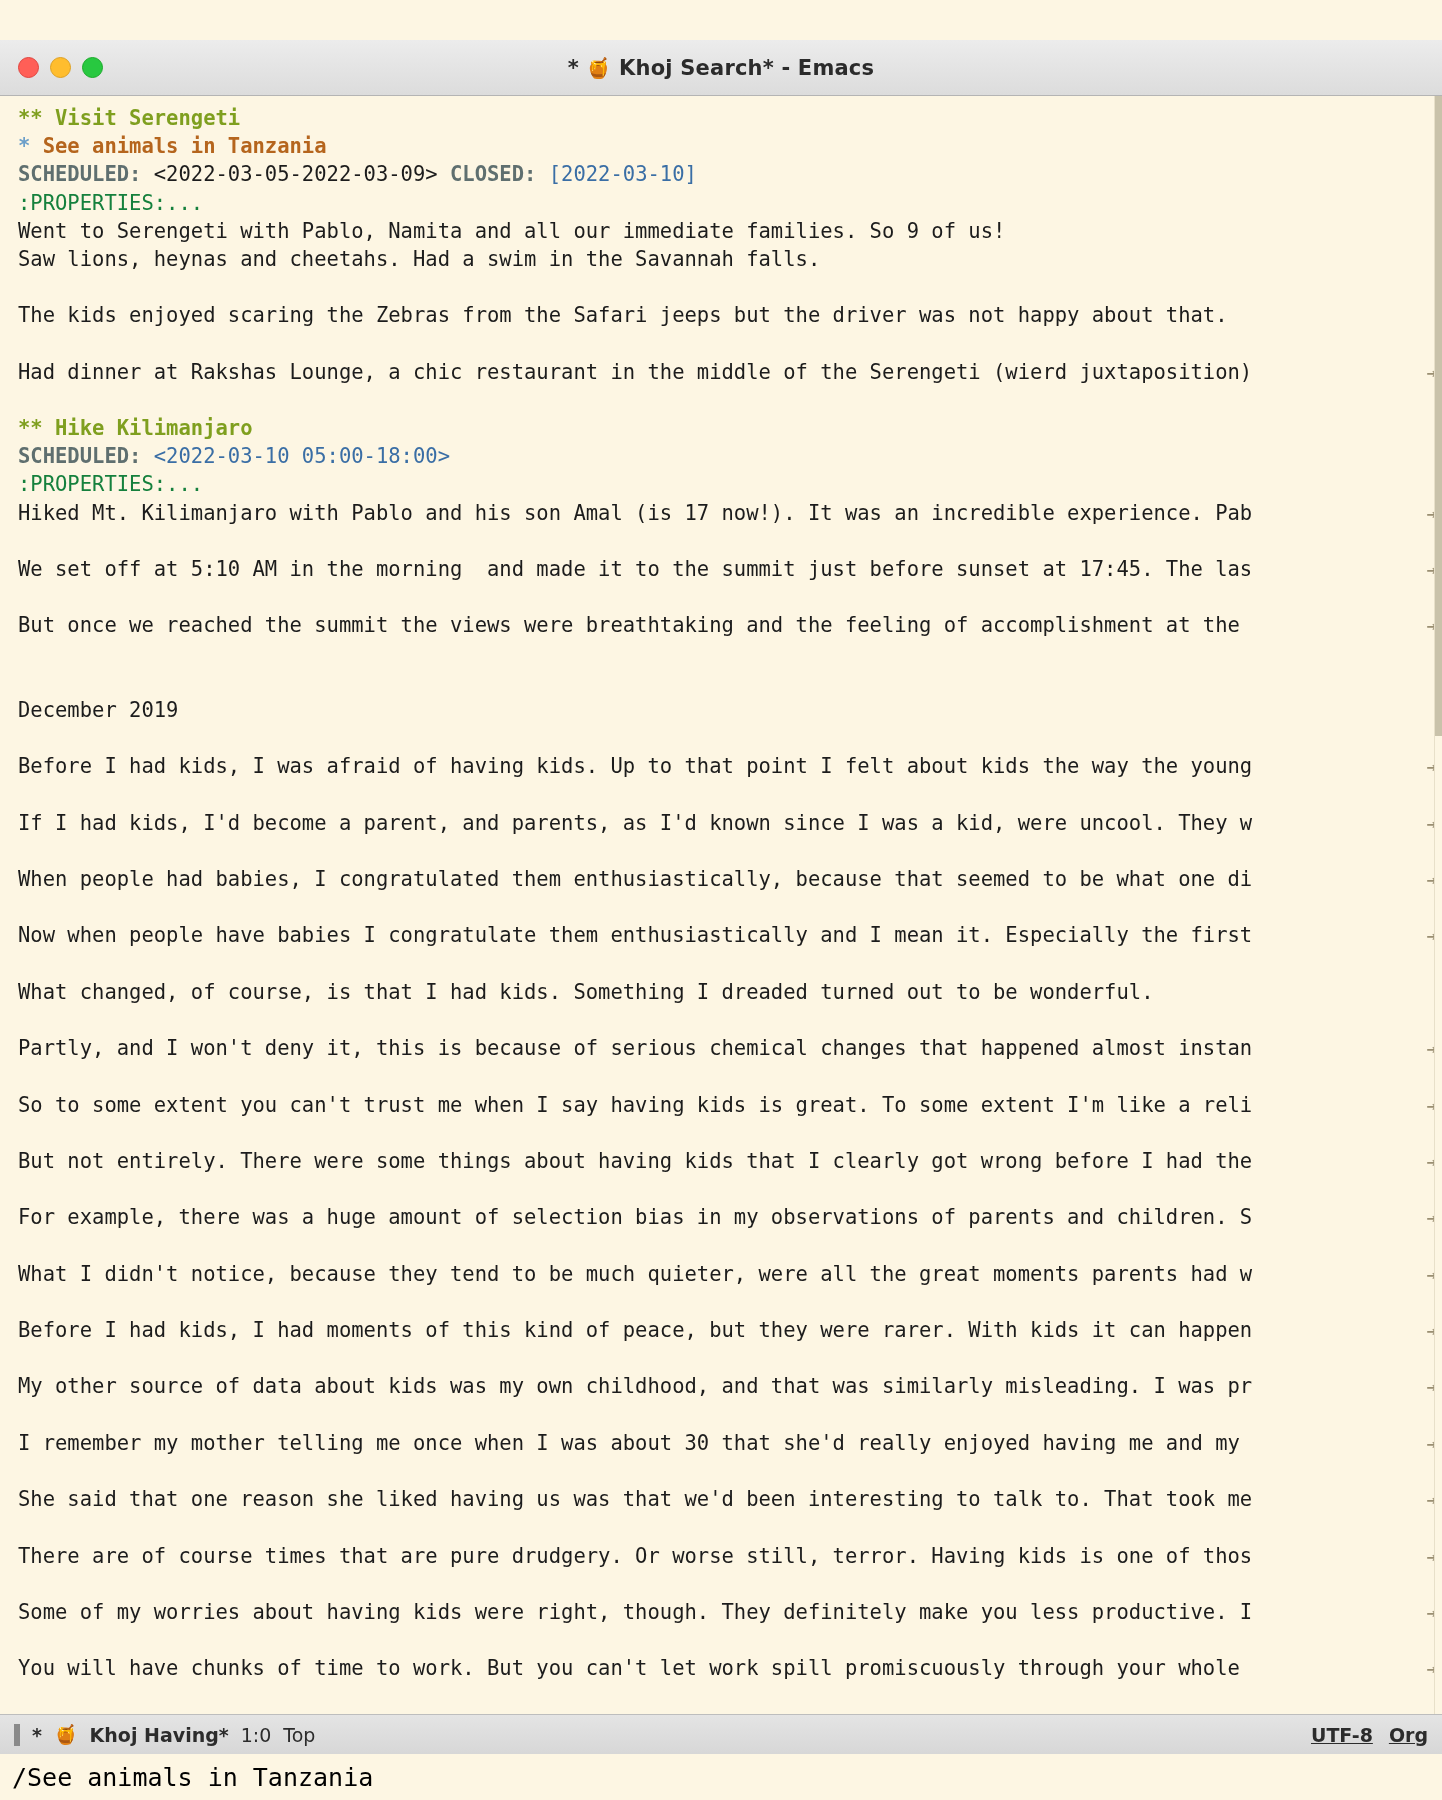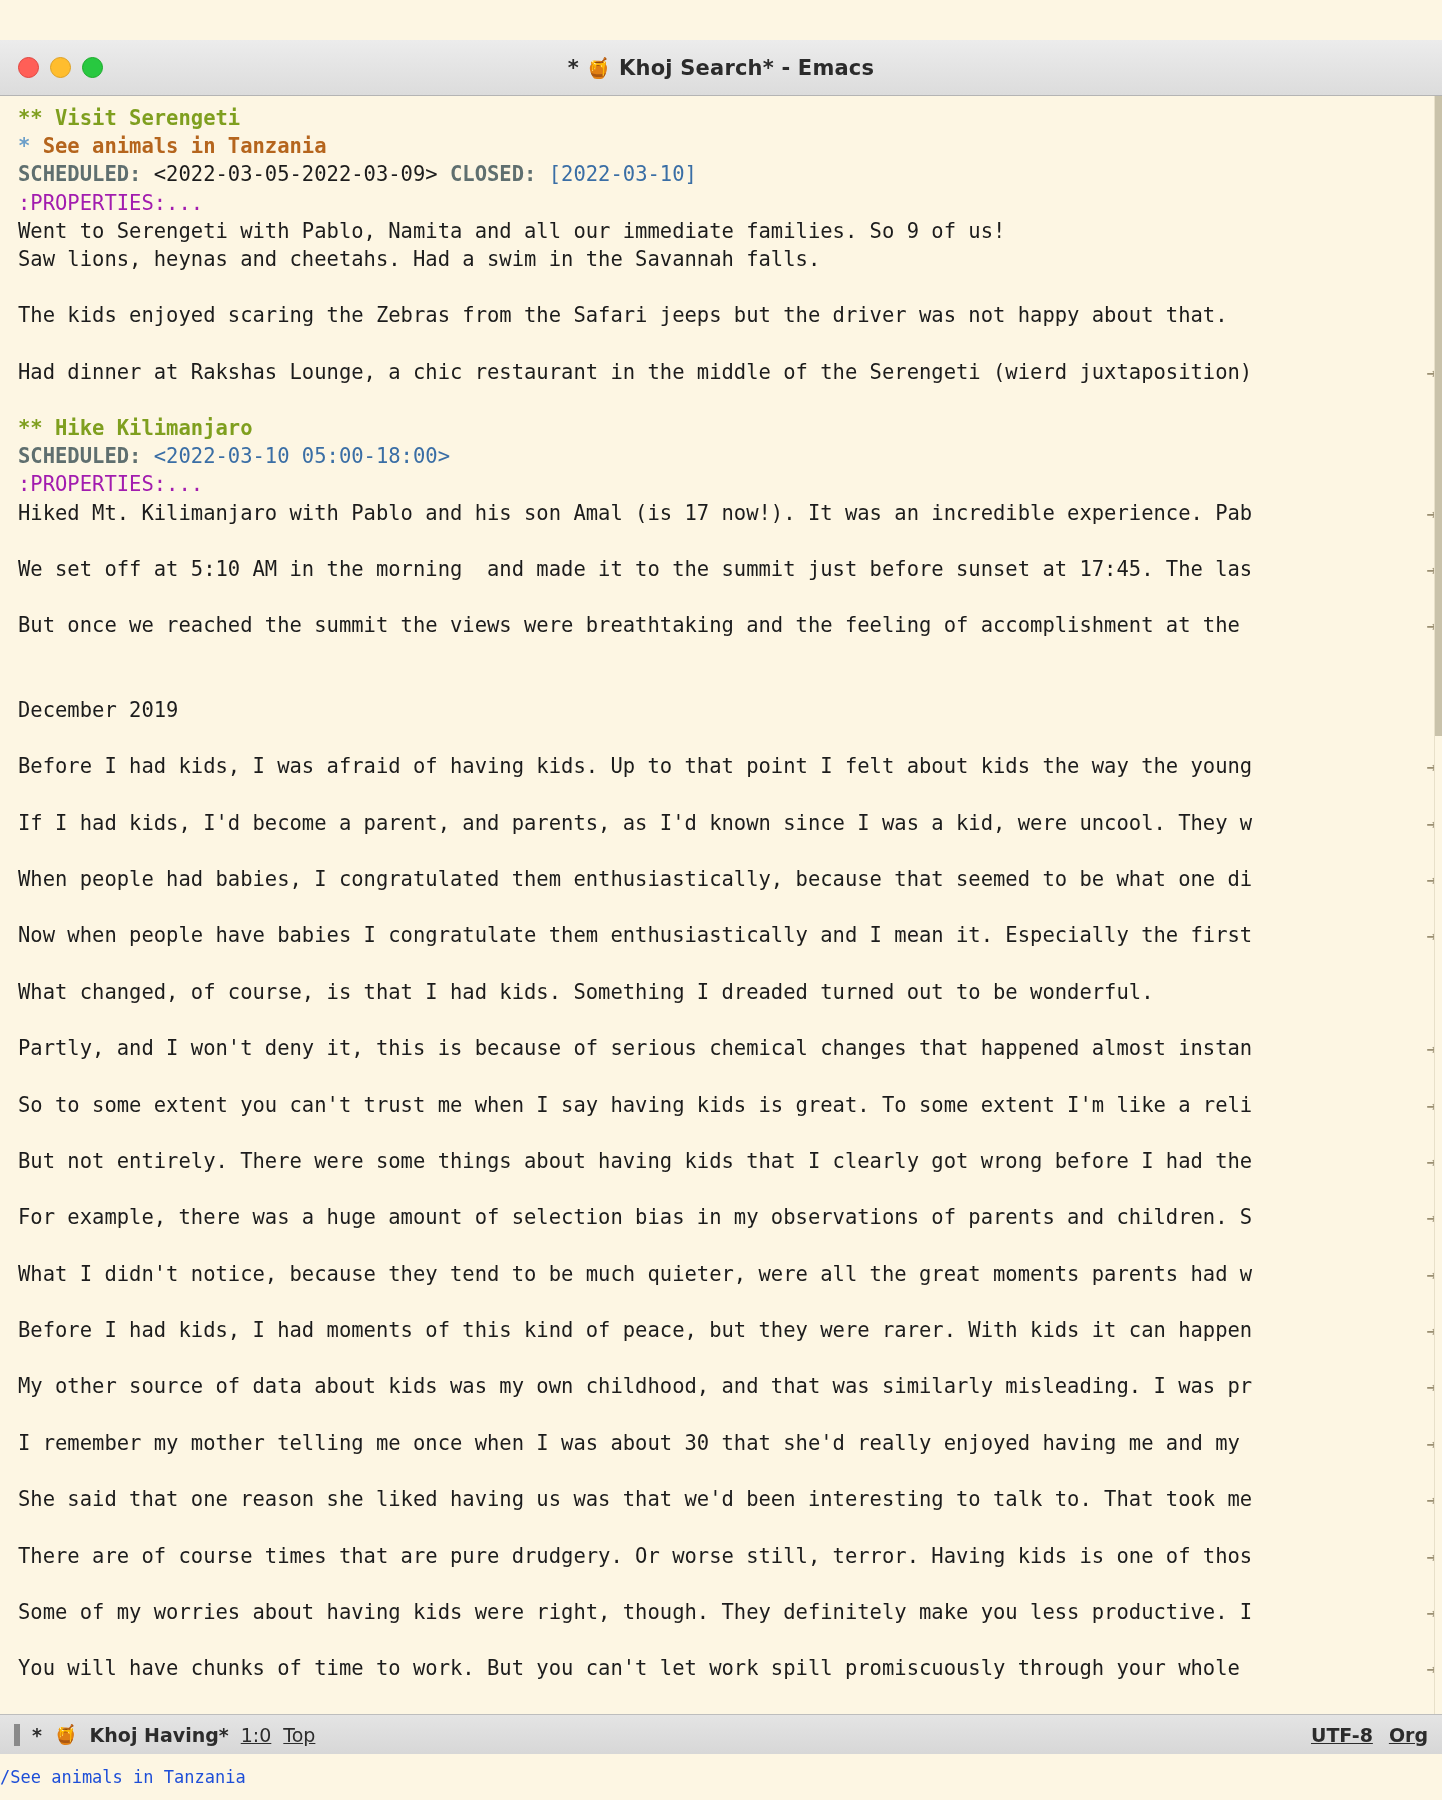--- a/index.html
+++ b/index.html
@@ -75,21 +75,21 @@
     position: relative;
     height: 28.2px;
     overflow: hidden;
   }
   .line.gap { height: 28.2px; }
   .h1 { color: #b5651d; font-weight: bold; }
   .h1 .star { color: #6c9fc9; }
   .h2 { color: #7f9f1f; font-weight: bold; }
   .kw { color: #5f6f6f; font-weight: bold; }
   .ts { color: #3a6ea5; text-align: center; }
-  .props { color: #a21caf; }
+  .props { color: #15803d; }
   .txt { color: #1c1c1c; }
   .cont {
     position: absolute;
     right: 4px;
     top: 0;
     color: #9a8f72;
     font-size: 19px;
   }
   .scroll-right {
     position: absolute;
@@ -125,31 +125,31 @@
   .modeline .ml-left { display: flex; align-items: center; gap: 12px; }
   .modeline .ml-bar {
     width: 6px; height: 22px; background: #8a8a8a; display:block;
   }
   .modeline .ml-right {
     margin-left: auto;
     display: flex;
     gap: 16px;
     text-decoration: underline;
   }
-  .ml-pos { font-weight: normal; text-decoration: underline; }
+  .ml-pos { font-weight: normal; }
   
   .minibuffer {
     height: 46px;
     min-height: 46px;
     background: #fdf6e3;
     display: flex;
     align-items: center;
-    padding-left: 0;
-    font-size: 17px;
-    color: #1d4ed8;
+    padding-left: 12px;
+    font-size: 25px;
+    color: #000000;
     box-sizing: border-box;
   }
 </style>
 </head>
 <body>
 
 <div class="window">
 
   <div class="titlebar">
     <div class="traffic">

